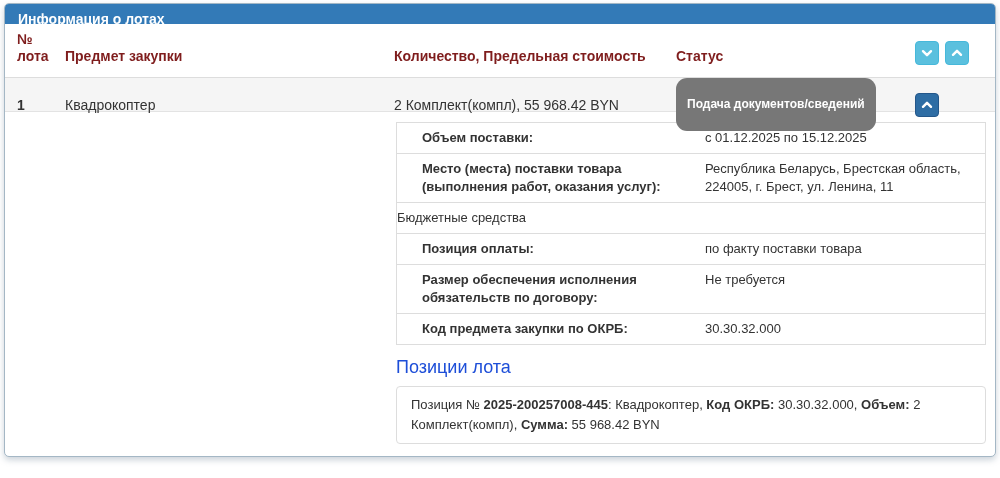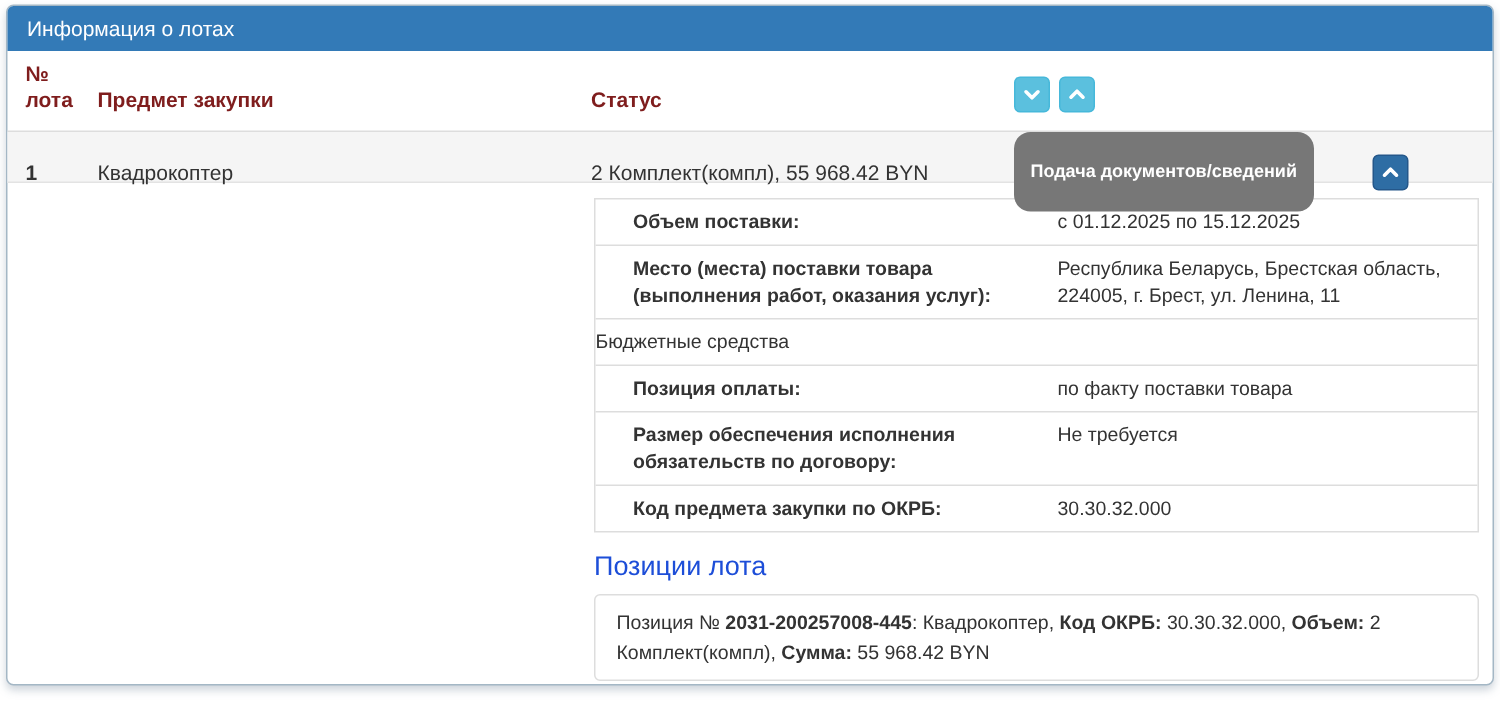--- a/index.html
+++ b/index.html
@@ -12,27 +12,27 @@
   }
   .panel {
     margin: 3px 4px 0 4px;
     height: 454px;
     background: #ffffff;
     border: 1px solid #a4b7c5;
     border-radius: 5px;
     box-shadow: 0 3px 6px rgba(110, 130, 150, 0.35);
   }
   .panel-heading {
-    height: 30px;
+    height: 20px;
     line-height: 30px;
     background: #337ab7;
     border-radius: 4px 4px 0 0;
     color: #ffffff;
     font-size: 14px;
-    font-weight: normal;
+    font-weight: bold;
     padding: 0 13px;
   }
   
   .lot-grid {
     display: grid;
     grid-template-columns: 56px 333px 282px 1fr 80px;
   }
   .lot-head {
     align-items: end;
     height: 54px;
@@ -120,20 +120,21 @@
 </head>
 <body>
 
 <div class="panel">
 
   <div class="panel-heading">Информация о лотах</div>
 
   <div class="lot-grid lot-head">
     <div class="cell c-num">№ лота</div>
     <div class="cell c-subject">Предмет закупки</div>
+    <div class="cell">Количество, Предельная стоимость</div>
     <div class="cell">Статус</div>
     <div class="cell head-btns">
       <button class="sq-btn btn-info">
         <span>
           <svg width="16" height="16" viewBox="0 0 16 16">
               <path d="M4 6.2 L8 10.2 L12 6.2" stroke="#ffffff" stroke-width="2.4" fill="none" stroke-linecap="round" stroke-linejoin="round"></path>
             </svg>
         </span>
       </button>
       <button class="sq-btn btn-info">
@@ -188,17 +189,17 @@
       </div>
       <div class="drow">
         <div class="dlabel">Код предмета закупки по ОКРБ:</div>
         <div class="dvalue">30.30.32.000</div>
       </div>
     </div>
 
     <div class="positions-heading">Позиции лота</div>
 
     <div class="posbox">
-      <span>Позиция № </span><span class="b">2031-200257008-445</span><span>: Квадрокоптер, </span><span class="b">Код ОКРБ:</span><span> 30.30.32.000, </span><span class="b">Объем:</span><span> 2 Комплект(компл), </span><span class="b">Сумма:</span><span> 55 968.42 BYN</span>
+      <span>Позиция № </span><span class="b">2025-200257008-445</span><span>: Квадрокоптер, </span><span class="b">Код ОКРБ:</span><span> 30.30.32.000, </span><span class="b">Объем:</span><span> 2 Комплект(компл), </span><span class="b">Сумма:</span><span> 55 968.42 BYN</span>
     </div>
 
   </div>
 </div>
 
 </body></html>

